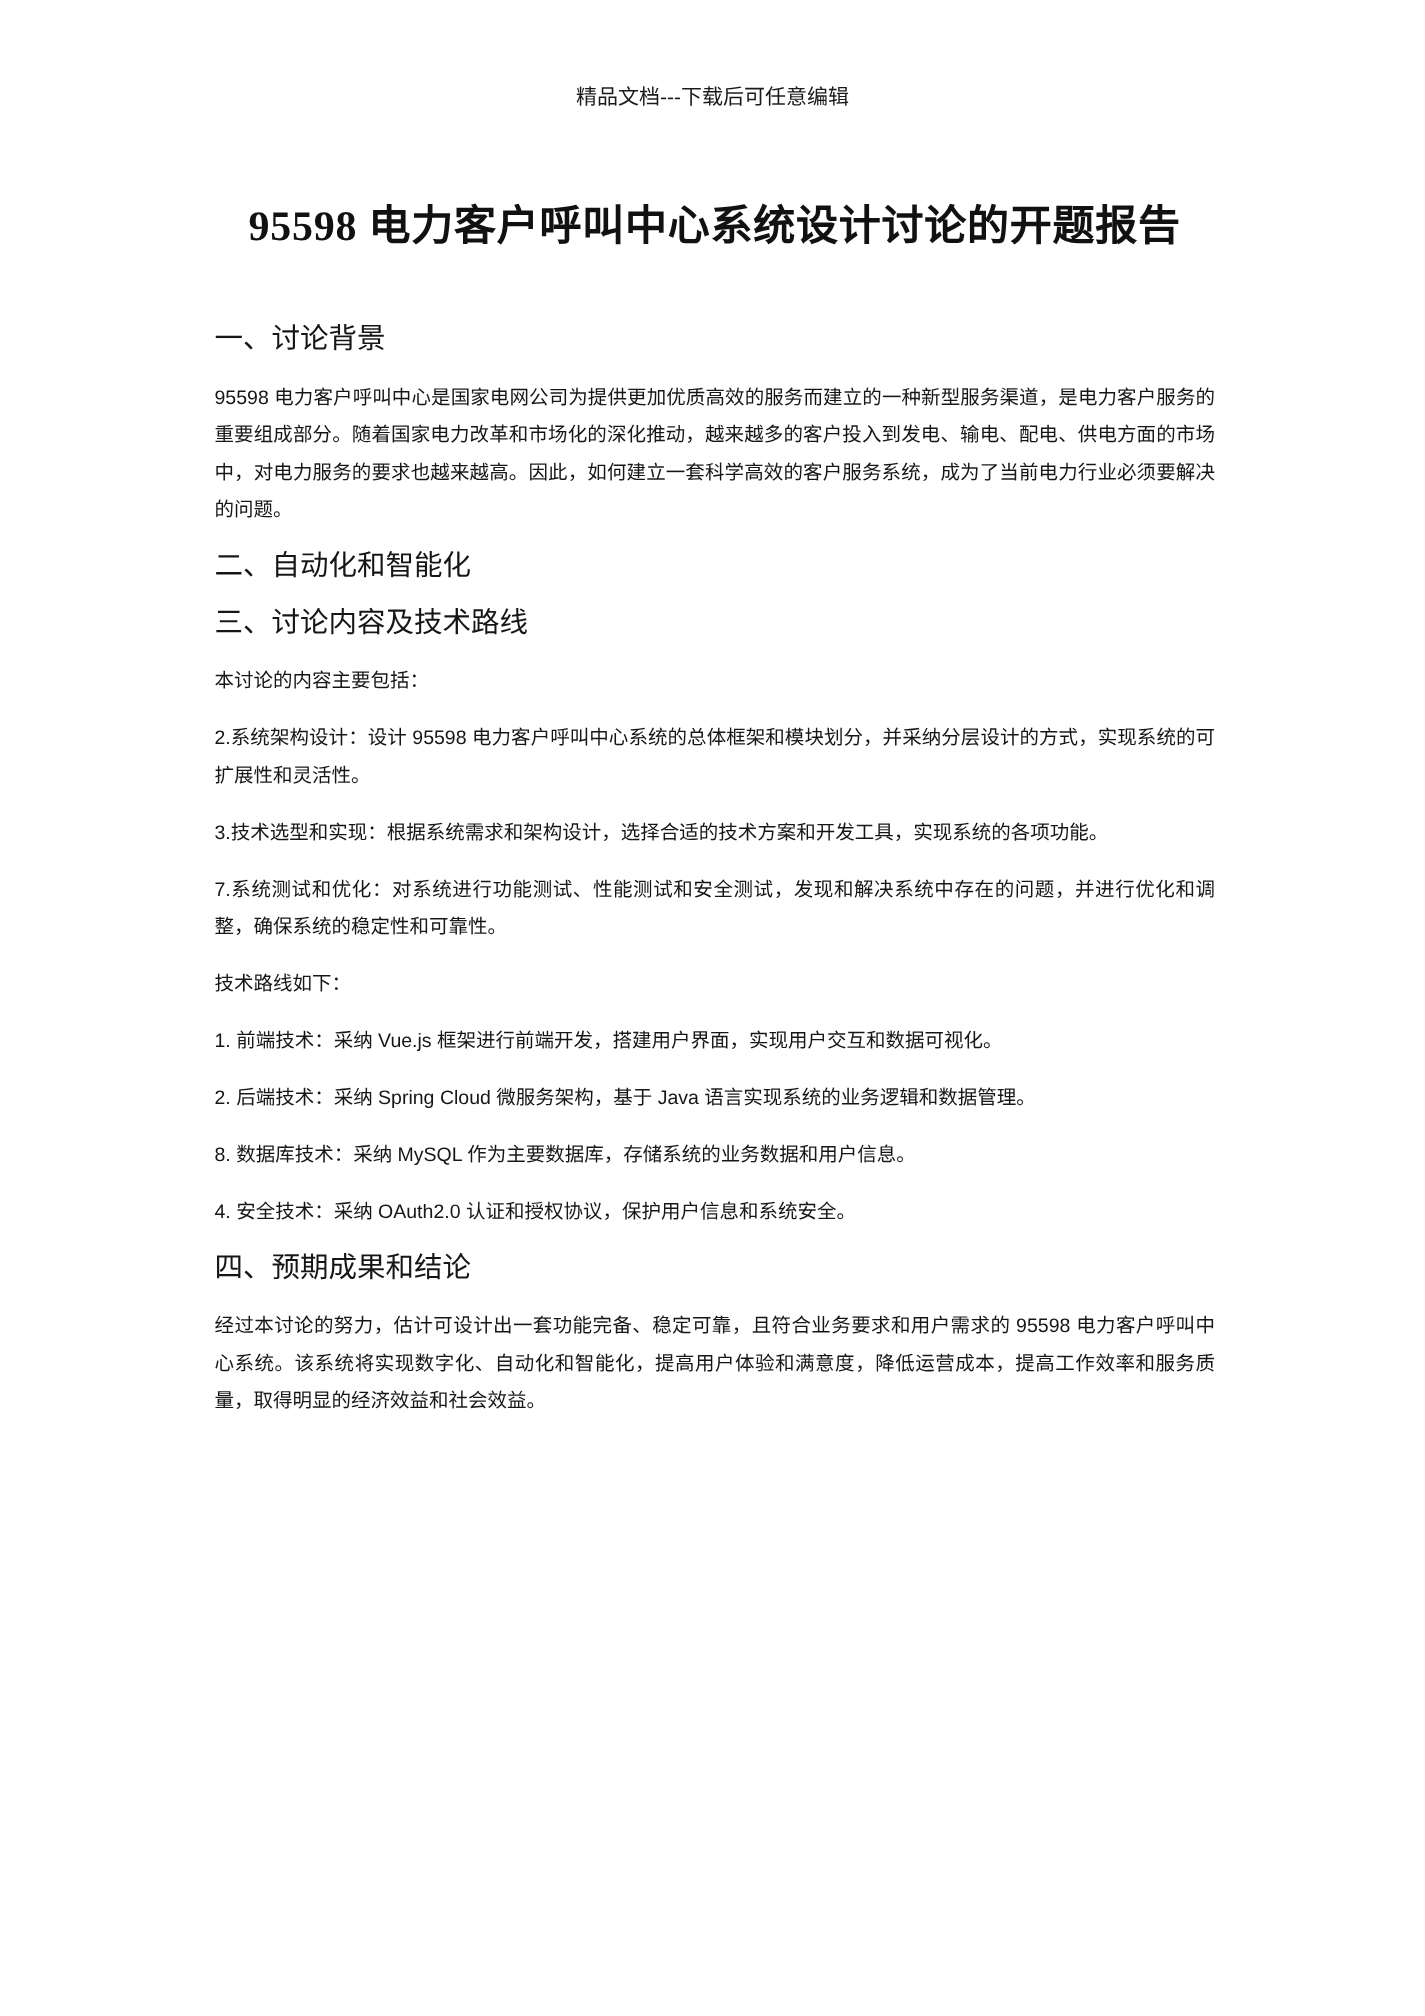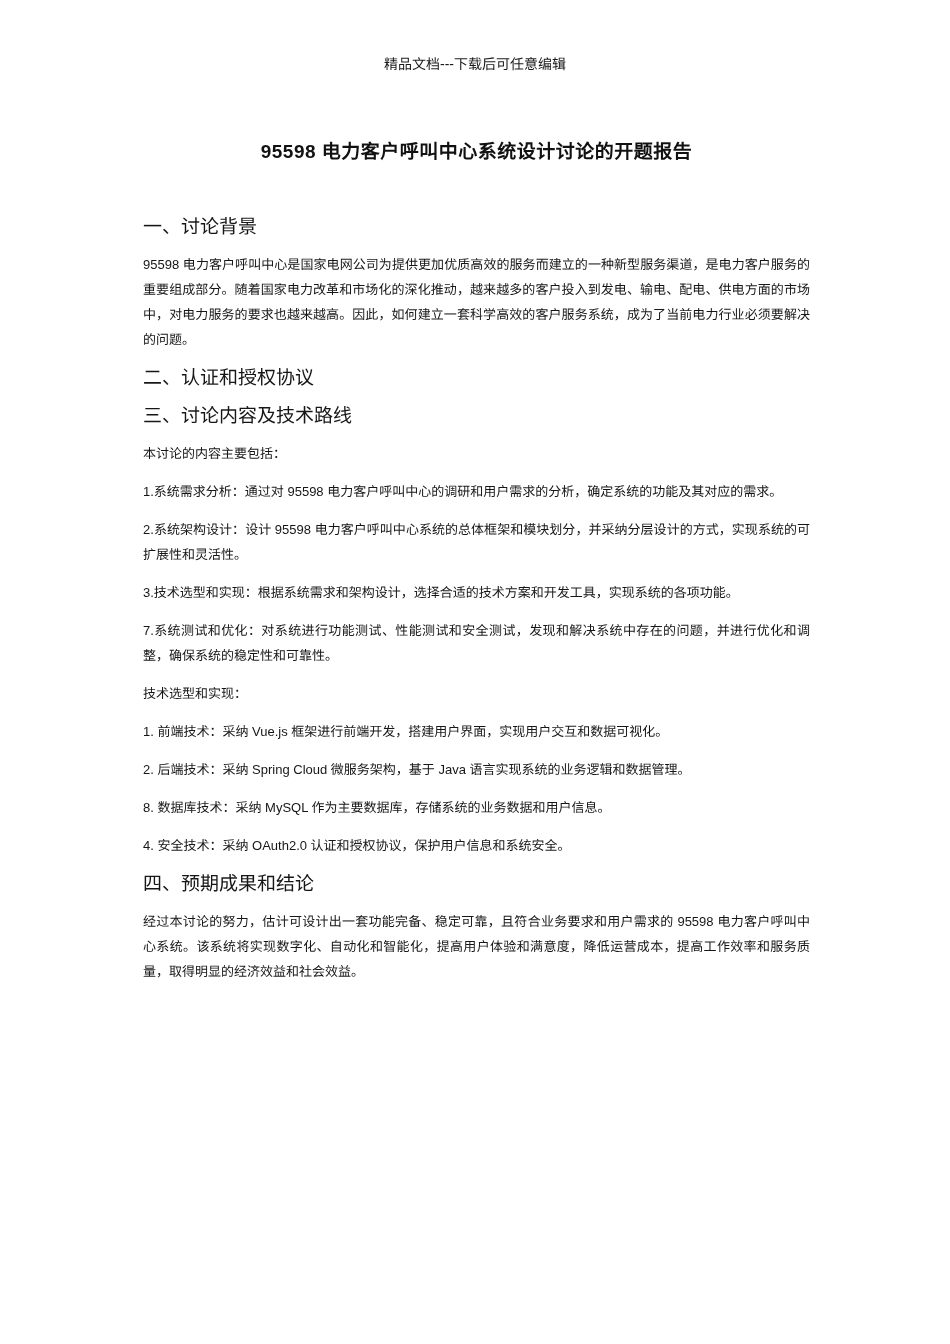--- a/index.html
+++ b/index.html
@@ -24,25 +24,26 @@
     text-align: center;
     font-size: 14px;
     line-height: 15px;
     color: #1a1a1a;
     
     margin: 0 0 0 -3px;
   }
   .doc-title {
     margin: 64px 0 0;
     text-align: center;
-    font-size: 19px;
+    font-size: 28px;
     line-height: 32px;
     font-weight: 700;
     color: #111111;
     letter-spacing: 0.5px;
+    font-family: Liberation Serif, serif;
   }
   .doc-body {
     margin-top: 46px;
   }
   .blk {
     margin: 0 0 13px 0;
     font-size: 13px;
     line-height: 25px;
     font-weight: 400;
     color: #161616;
@@ -63,28 +64,27 @@
 
 <div class="page">
   <div class="header-note">精品文档---下载后可任意编辑</div>
 
   <h1 class="doc-title">95598 电力客户呼叫中心系统设计讨论的开题报告</h1>
 
   <div class="doc-body">
 
   <h2 class="blk">一、讨论背景</h2>
       <p class="blk">95598 电力客户呼叫中心是国家电网公司为提供更加优质高效的服务而建立的一种新型服务渠道，是电力客户服务的重要组成部分。随着国家电力改革和市场化的深化推动，越来越多的客户投入到发电、输电、配电、供电方面的市场中，对电力服务的要求也越来越高。因此，如何建立一套科学高效的客户服务系统，成为了当前电力行业必须要解决的问题。</p>
-      <h2 class="blk">二、认证和授权协议</h2>
+      <h2 class="blk">二、自动化和智能化</h2>
       <h2 class="blk">三、讨论内容及技术路线</h2>
       <p class="blk">本讨论的内容主要包括：</p>
-      <p class="blk">1.系统需求分析：通过对 95598 电力客户呼叫中心的调研和用户需求的分析，确定系统的功能及其对应的需求。</p>
       <p class="blk">2.系统架构设计：设计 95598 电力客户呼叫中心系统的总体框架和模块划分，并采纳分层设计的方式，实现系统的可扩展性和灵活性。</p>
       <p class="blk">3.技术选型和实现：根据系统需求和架构设计，选择合适的技术方案和开发工具，实现系统的各项功能。</p>
       <p class="blk">7.系统测试和优化：对系统进行功能测试、性能测试和安全测试，发现和解决系统中存在的问题，并进行优化和调整，确保系统的稳定性和可靠性。</p>
-      <p class="blk">技术选型和实现：</p>
+      <p class="blk">技术路线如下：</p>
       <p class="blk">1. 前端技术：采纳 Vue.js 框架进行前端开发，搭建用户界面，实现用户交互和数据可视化。</p>
       <p class="blk">2. 后端技术：采纳 Spring Cloud 微服务架构，基于 Java 语言实现系统的业务逻辑和数据管理。</p>
       <p class="blk">8. 数据库技术：采纳 MySQL 作为主要数据库，存储系统的业务数据和用户信息。</p>
       <p class="blk">4. 安全技术：采纳 OAuth2.0 认证和授权协议，保护用户信息和系统安全。</p>
       <h2 class="blk">四、预期成果和结论</h2>
       <p class="blk">经过本讨论的努力，估计可设计出一套功能完备、稳定可靠，且符合业务要求和用户需求的 95598 电力客户呼叫中心系统。该系统将实现数字化、自动化和智能化，提高用户体验和满意度，降低运营成本，提高工作效率和服务质量，取得明显的经济效益和社会效益。</p>
     </div>
 </div>
 
 </body></html>

